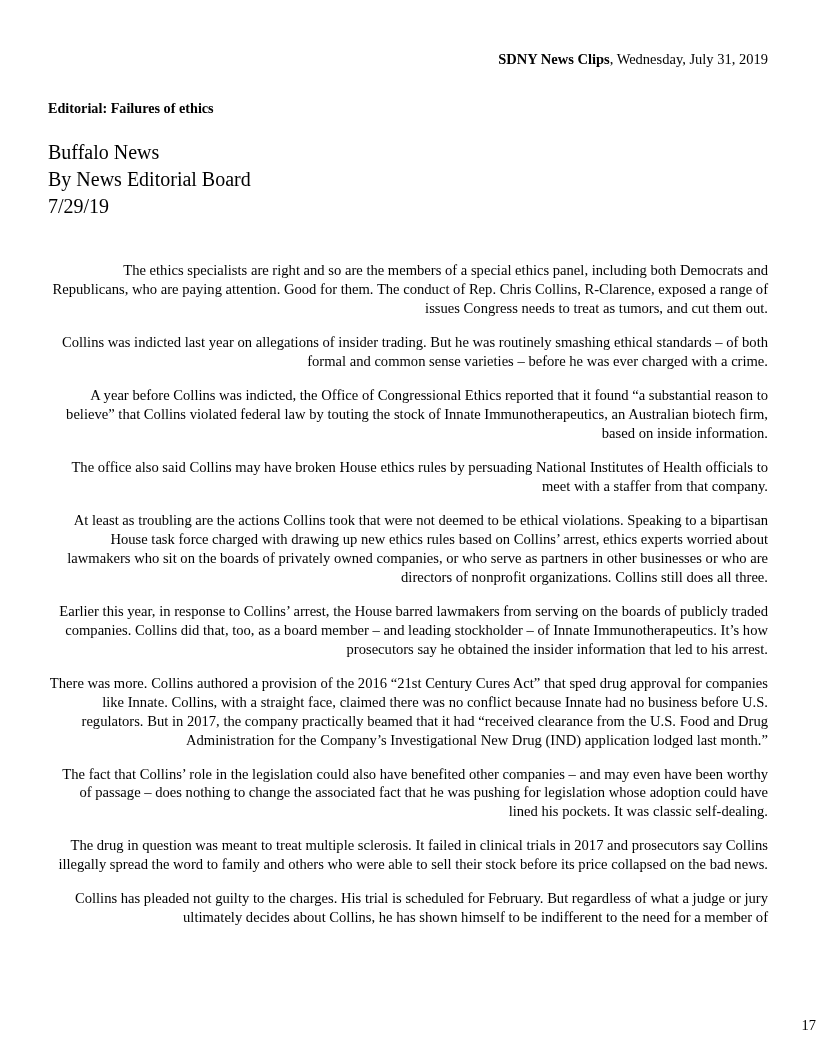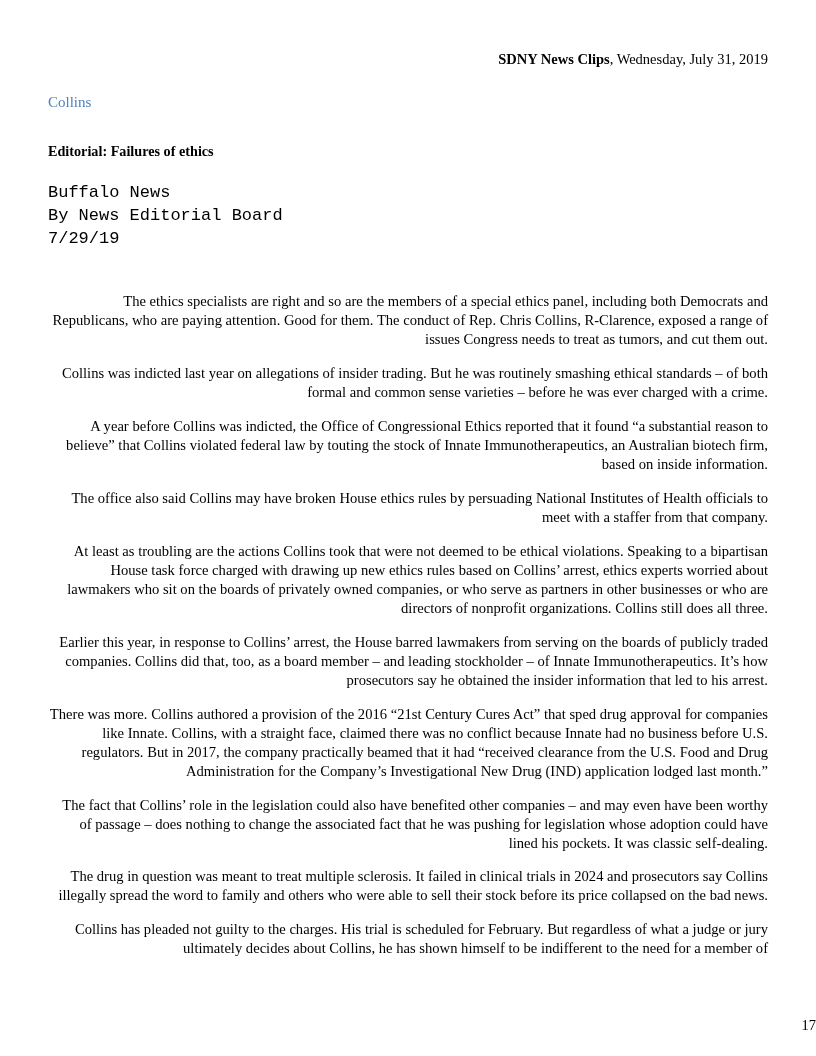--- a/index.html
+++ b/index.html
@@ -39,24 +39,23 @@
     font-size: 15px;
     margin-top: 26px;
     margin-bottom: 0;
   }
   .headline {
     font-weight: bold;
     font-size: 14.2px;
     margin-top: 32px;
   }
   .meta {
-    font-size: 17px;
+    font-size: 20px;
     line-height: 1.33;
     margin-top: 22px;
-    font-family: Liberation Mono, monospace;
   }
   .meta div {
     white-space: pre;
   }
   .body-copy {
     margin-top: 42px;
   }
   .body-copy p {
     font-size: 14.6px;
     line-height: 1.30;
@@ -78,38 +77,37 @@
 </style>
 </head>
 <body>
 
 <div class="page">
 
   <div class="header">
     <span class="pub">SDNY News Clips</span><span>, Wednesday, July 31, 2019</span>
   </div>
 
-  <div class="section-title">Collins</div>
 
   <div class="headline">Editorial: Failures of ethics</div>
 
   <div class="meta">
     <div>Buffalo News</div>
     <div>By News Editorial Board</div>
     <div>7/29/19</div>
   </div>
 
   <div class="body-copy">
     <p>The ethics specialists are right and so are the members of a special ethics panel, including both Democrats and Republicans, who are paying attention. Good for them. The conduct of Rep. Chris Collins, R-Clarence, exposed a range of issues Congress needs to treat as tumors, and cut them out.</p>
     <p>Collins was indicted last year on allegations of insider trading. But he was routinely smashing ethical standards – of both formal and common sense varieties – before he was ever charged with a crime.</p>
     <p>A year before Collins was indicted, the Office of Congressional Ethics reported that it found “a substantial reason to believe” that Collins violated federal law by touting the stock of Innate Immunotherapeutics, an Australian biotech firm, based on inside information.</p>
     <p>The office also said Collins may have broken House ethics rules by persuading National Institutes of Health officials to meet with a staffer from that company.</p>
     <p>At least as troubling are the actions Collins took that were not deemed to be ethical violations. Speaking to a bipartisan House task force charged with drawing up new ethics rules based on Collins’ arrest, ethics experts worried about lawmakers who sit on the boards of privately owned companies, or who serve as partners in other businesses or who are directors of nonprofit organizations. Collins still does all three.</p>
     <p>Earlier this year, in response to Collins’ arrest, the House barred lawmakers from serving on the boards of publicly traded companies. Collins did that, too, as a board member – and leading stockholder – of Innate Immunotherapeutics. It’s how prosecutors say he obtained the insider information that led to his arrest.</p>
     <p>There was more. Collins authored a provision of the 2016 “21st Century Cures Act” that sped drug approval for companies like Innate. Collins, with a straight face, claimed there was no conflict because Innate had no business before U.S. regulators. But in 2017, the company practically beamed that it had “received clearance from the U.S. Food and Drug Administration for the Company’s Investigational New Drug (IND) application lodged last month.”</p>
     <p>The fact that Collins’ role in the legislation could also have benefited other companies – and may even have been worthy of passage – does nothing to change the associated fact that he was pushing for legislation whose adoption could have lined his pockets. It was classic self-dealing.</p>
-    <p>The drug in question was meant to treat multiple sclerosis. It failed in clinical trials in 2024 and prosecutors say Collins illegally spread the word to family and others who were able to sell their stock before its price collapsed on the bad news.</p>
+    <p>The drug in question was meant to treat multiple sclerosis. It failed in clinical trials in 2017 and prosecutors say Collins illegally spread the word to family and others who were able to sell their stock before its price collapsed on the bad news.</p>
     <p>Collins has pleaded not guilty to the charges. His trial is scheduled for February. But regardless of what a judge or jury ultimately decides about Collins, he has shown himself to be indifferent to the need for a member of</p>
   </div>
 
   <div class="page-number">17</div>
 
 </div>
 
 </body></html>

